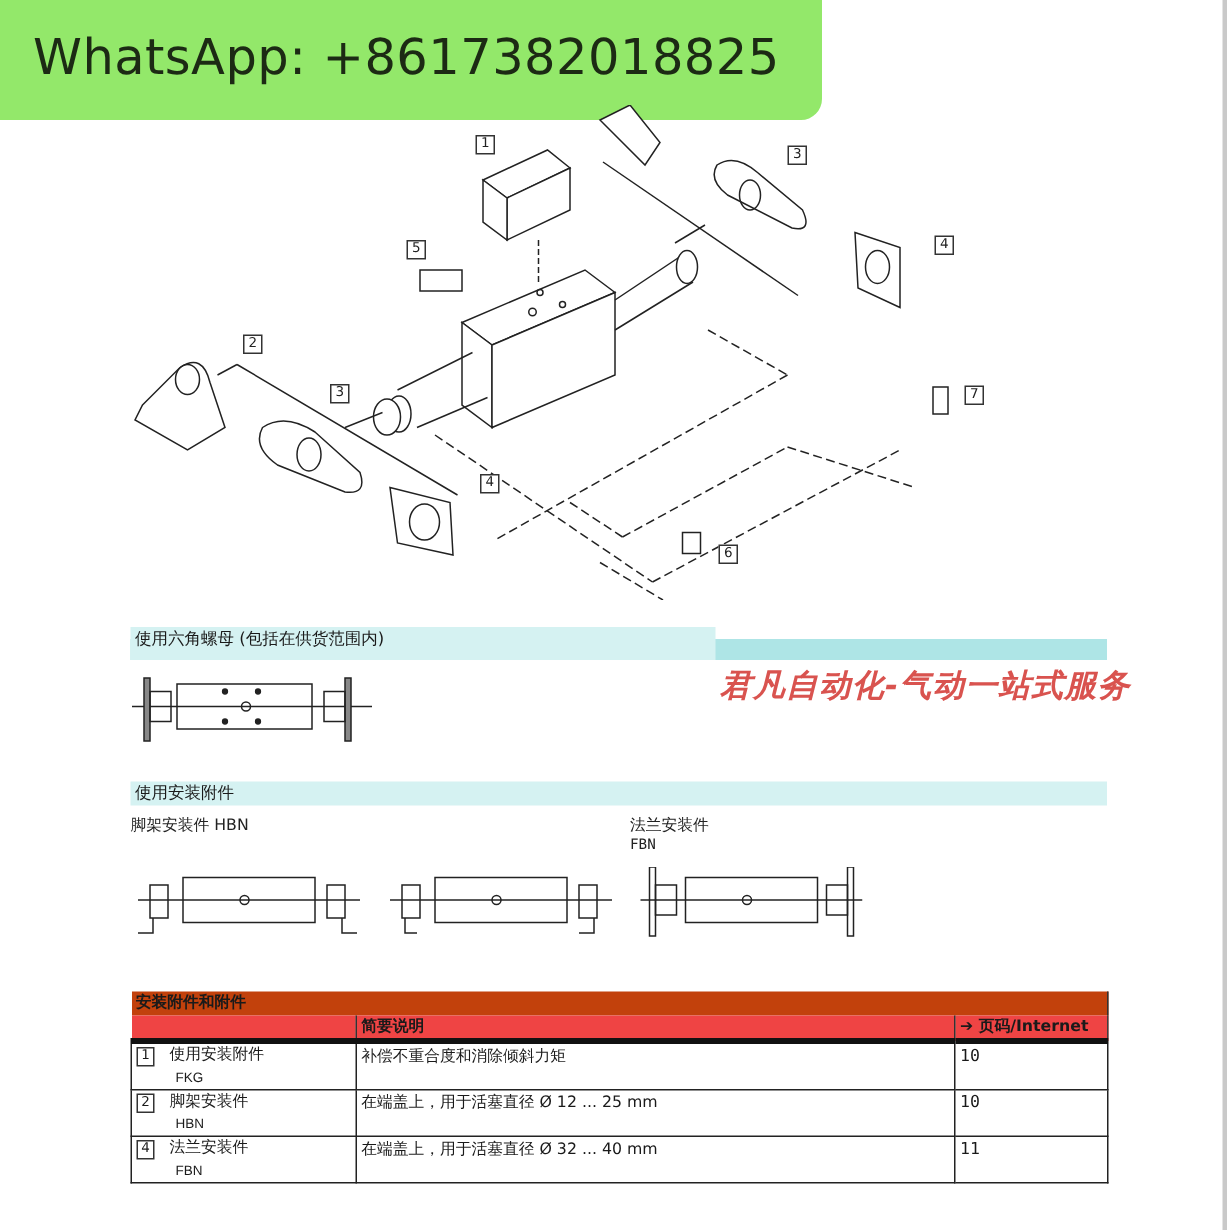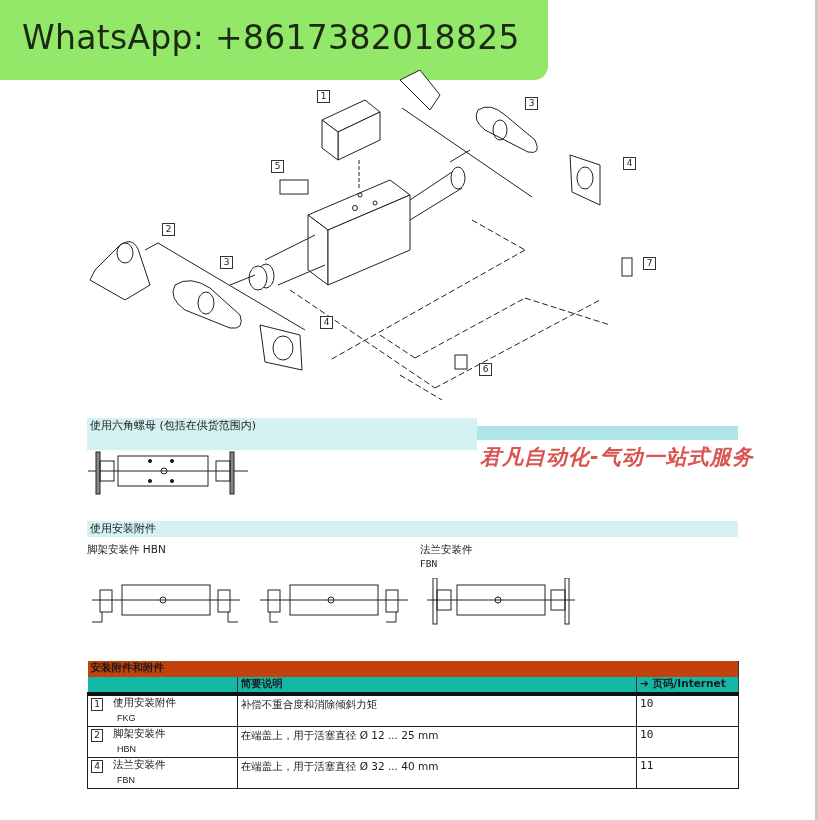--- a/index.html
+++ b/index.html
@@ -36,21 +36,21 @@
     position:absolute; left:480px; top:423px; font-size:21px; font-weight:bold;
     font-style:italic; color:#d9534f; letter-spacing:1px;margin-top:20px;
   }
   .draw { position:absolute; }
   table.acc {
     position:absolute; left:87px; top:661px; width:652px; border-collapse:collapse;
     font-size:10.5px;
   }
   table.acc td { padding:0 3px; vertical-align:top; }
   .acc-title td { background:#c2410c; font-weight:bold; height:16px; border-right:1px solid #333; }
-  .acc-head td { background:#14b8a6; font-weight:bold; height:15px; border-bottom:4px solid #111; }
+  .acc-head td { background:#ef4444; font-weight:bold; height:15px; border-bottom:4px solid #111; }
   .acc-head td + td { border-left:1px solid #333; }
   .acc-head td:last-child { border-right:1px solid #404040; }
   .acc-row td { border:1px solid #222; height:30px; }
   .acc-row td.c-name { border-left:1px solid #222; }
   .num-box {
     display:inline-block; width:10px; height:11px; border:1px solid #333; font-size:9px;
     line-height:11px; text-align:center; margin-right:10px; vertical-align:top; margin-top:2px;
   }
   .code { font-size:9px; font-family:"Liberation Sans", sans-serif; padding-left:26px; display:block; line-height:14px; }
   .desc { line-height:16px; }
@@ -134,21 +134,21 @@
 <div class="callout" style="left:271px;top:160px;">5</div>
 <div class="callout" style="left:162px;top:223px;">2</div>
 <div class="callout" style="left:220px;top:256px;">3</div>
 <div class="callout" style="left:320px;top:316px;">4</div>
 <div class="callout" style="left:525px;top:97px;">3</div>
 <div class="callout" style="left:623px;top:157px;">4</div>
 <div class="callout" style="left:643px;top:257px;">7</div>
 <div class="callout" style="left:479px;top:363px;">6</div>
 
 <div class="sec-head" style="top:426px;height:14px;line-height:14px;">安装方式选择</div>
-<div class="sec-sub" style="top:418px;height:32px;line-height:15px;width:390px;">使用六角螺母 (包括在供货范围内)</div>
+<div class="sec-sub" style="top:418px;height:22px;line-height:15px;width:390px;">使用六角螺母 (包括在供货范围内)</div>
 <div class="watermark">君凡自动化-气动一站式服务</div>
 
 <svg class="draw" style="left:88px;top:446px;" width="160" height="54">
   <g fill="none" stroke="#222" stroke-width="1">
     <rect x="30" y="10" width="90" height="30"></rect>
     <line x1="0" y1="25" x2="160" y2="25"></line>
     <rect x="8" y="6" width="4" height="42" fill="#888"></rect>
     <rect x="142" y="6" width="4" height="42" fill="#888"></rect>
     <rect x="12" y="15" width="14" height="20"></rect>
     <rect x="128" y="15" width="14" height="20"></rect>

